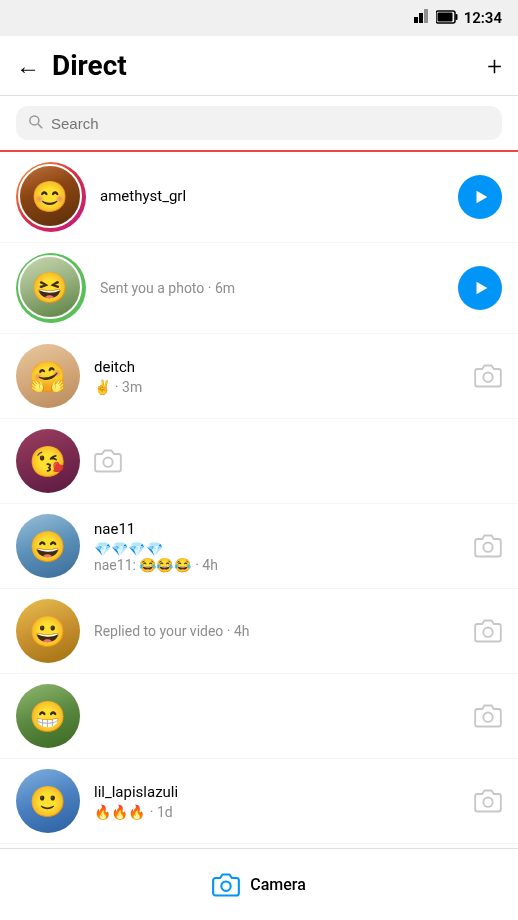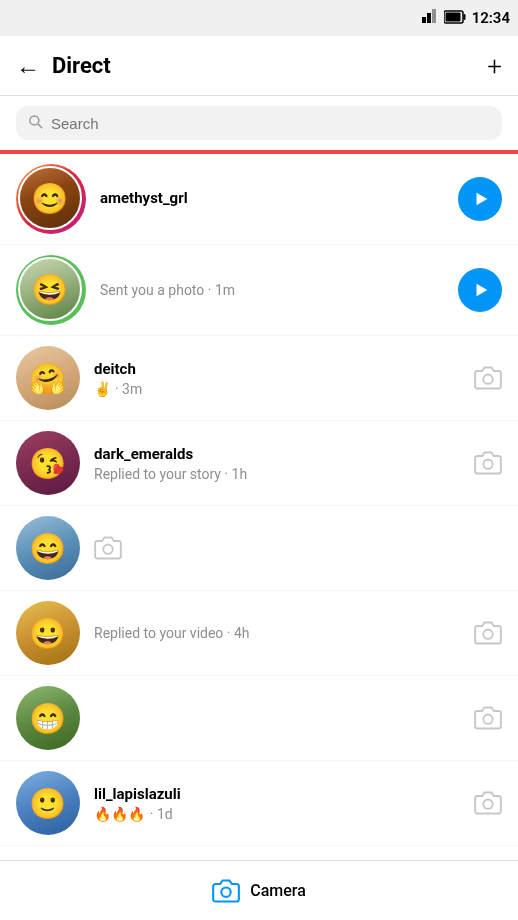--- a/index.html
+++ b/index.html
@@ -12,21 +12,21 @@
       position: relative;
     }
 
     
     .status-bar {
       background: #f0f0f0;
       height: 36px;
       display: flex;
       align-items: center;
       justify-content: flex-end;
-      padding-right: 8px;
+      padding-right: 16px;
       gap: 6px;
     }
     .status-bar-time {
       font-size: 15px;
       font-weight: 600;
       color: #000;
     }
     .status-icon {
       color: #000;
       font-size: 13px;
@@ -47,38 +47,38 @@
       align-items: center;
       gap: 12px;
     }
     .header-back {
       font-size: 24px;
       color: #000;
       cursor: pointer;
       line-height: 1;
     }
     .header-title {
-      font-size: 22px;
+      font-size: 28px;
       font-weight: 700;
       color: #000;
       text-align: center;
     }
     .header-add {
       font-size: 26px;
       color: #000;
       cursor: pointer;
       font-weight: 300;
       line-height: 1;
     }
 
     
     .search-bar {
       padding: 10px 16px;
       background: #fff;
-      border-bottom: 4px solid #ef4444;
+      border-bottom: 2px solid #ef4444;
     }
     .search-input-wrap {
       background: #f2f2f2;
       border-radius: 12px;
       display: flex;
       align-items: center;
       padding: 8px 12px;
       gap: 8px;
     }
     .search-icon-svg {
@@ -108,21 +108,21 @@
       border-bottom: 1px solid #f5f5f5;
     }
 
     
     .message-content {
       flex: 1;
       min-width: 0;
     }
     .message-username {
       font-size: 15px;
-      font-weight: 700;
+      font-weight: 400;
       color: #000;
       margin-bottom: 3px;
     }
     .message-preview {
       font-size: 14px;
       color: #8e8e8e;
       white-space: nowrap;
       overflow: hidden;
       text-overflow: ellipsis;
     }
@@ -149,21 +149,21 @@
       height: 18px;
       fill: #fff;
       margin-left: 2px;
     }
 
     
     .bottom-bar {
       position: fixed;
       bottom: 0;
       width: 518px;
-      height: 60px;
+      height: 72px;
       background: #fff;
       border-top: 1px solid #e0e0e0;
       display: flex;
       align-items: center;
       justify-content: center;
       gap: 10px;
       cursor: pointer;
     }
     .bottom-camera-icon {
       width: 28px;
@@ -235,21 +235,21 @@
       </div>
     </div>
   </div>
     <div class="message-item">
     <div style="width:70px;height:70px;border-radius:50%;padding:2px;background:#5abf5a;flex-shrink:0;">
       <div style="width:64px;height:64px;border-radius:50%;background:linear-gradient(160deg, #c8d8b0 0%, #a0b888 40%, #5a8040 100%);display:flex;align-items:center;justify-content:center;font-size:30px;border:2.5px solid #fff;">
         <span>😆</span>
       </div>
     </div>
     <div class="message-content">
-      <div class="message-preview">Sent you a photo · 1m</div>
+      <div class="message-preview">Sent you a photo · 6m</div>
     </div>
     <div class="action-icon">
       <div class="play-btn">
         <svg viewBox="0 0 20 20">
             <polygon points="5,3 17,10 5,17"></polygon>
           </svg>
       </div>
     </div>
   </div>
     <div class="message-item">
@@ -268,36 +268,37 @@
         <circle cx="12" cy="13" r="4"></circle>
       </svg>
     </div>
   </div>
     <div class="message-item">
     <div style="width:64px;height:64px;border-radius:50%;flex-shrink:0;">
       <div style="width:64px;height:64px;border-radius:50%;background:linear-gradient(160deg, #9b4060 0%, #7a2a50 50%, #5a1a40 100%);display:flex;align-items:center;justify-content:center;font-size:30px;">
         <span>😘</span>
       </div>
     </div>
-    <div class="message-content">
-      <div class="message-username">dark_emeralds</div>
-      <div class="message-preview">Replied to your story · 1h</div>
-    </div>
     <div class="action-icon">
       <svg width="28" height="28" viewBox="0 0 24 24" fill="none" stroke="#c7c7c7" stroke-width="1.6">
         <path d="M23 19a2 2 0 0 1-2 2H3a2 2 0 0 1-2-2V8a2 2 0 0 1 2-2h4l2-3h6l2 3h4a2 2 0 0 1 2 2z"></path>
         <circle cx="12" cy="13" r="4"></circle>
       </svg>
     </div>
   </div>
     <div class="message-item">
     <div style="width:64px;height:64px;border-radius:50%;flex-shrink:0;">
       <div style="width:64px;height:64px;border-radius:50%;background:linear-gradient(160deg, #9abfd8 0%, #5a90b8 50%, #3a6a98 100%);display:flex;align-items:center;justify-content:center;font-size:30px;">
         <span>😄</span>
       </div>
+    </div>
+    <div class="message-content">
+      <div class="message-username">nae11</div>
+      <div class="message-preview">💎💎💎💎</div>
+    <div class="message-preview">nae11: 😂😂😂 · 4h</div>
     </div>
     <div class="action-icon">
       <svg width="28" height="28" viewBox="0 0 24 24" fill="none" stroke="#c7c7c7" stroke-width="1.6">
         <path d="M23 19a2 2 0 0 1-2 2H3a2 2 0 0 1-2-2V8a2 2 0 0 1 2-2h4l2-3h6l2 3h4a2 2 0 0 1 2 2z"></path>
         <circle cx="12" cy="13" r="4"></circle>
       </svg>
     </div>
   </div>
     <div class="message-item">
     <div style="width:64px;height:64px;border-radius:50%;flex-shrink:0;">

